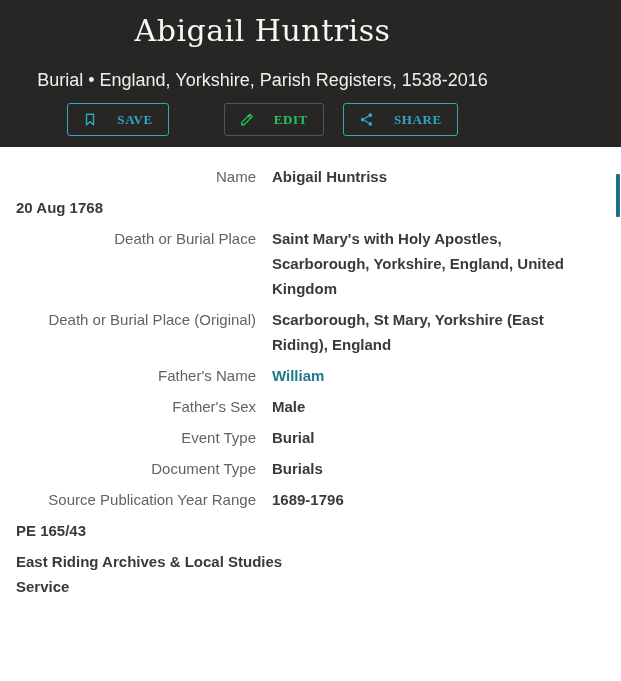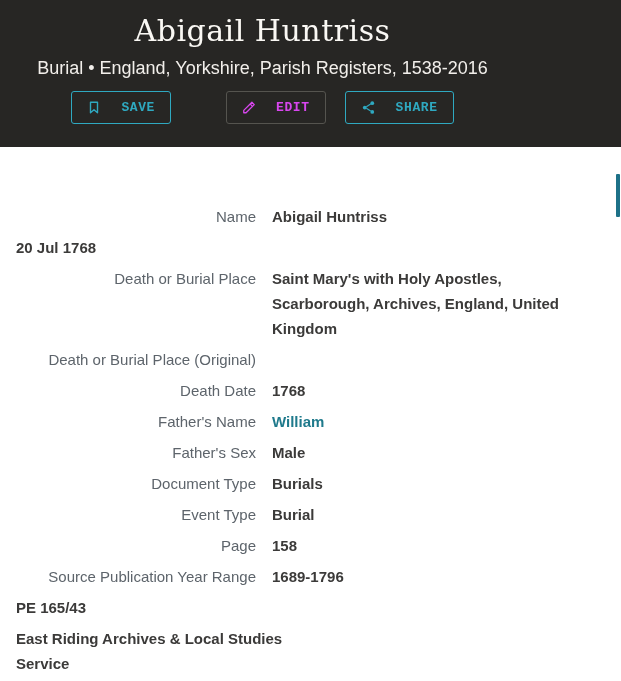--- a/index.html
+++ b/index.html
@@ -26,57 +26,56 @@
     font-weight: 500;
     font-size: 30px;
     line-height: 36px;
     color: #faf8f4;
     letter-spacing: 0.5px;
   }
   .record-subtitle {
     font-size: 18px;
     line-height: 22px;
     color: #f2efeb;
-    margin-top: 8px;
+    margin-top: 20px;
   }
   .button-row {
     margin-top: 12px;
     display: flex;
     justify-content: center;
     gap: 19px;
   }
   .hdr-btn {
     display: inline-flex;
     align-items: center;
     gap: 20px;
     background: transparent;
     border: 1px solid #2fa9c1;
     color: #2fa9c1;
     border-radius: 3px;
     padding: 8px 15px;
-    font-family: Liberation Mono, monospace;
+    font-family: Liberation Serif, serif;
     font-size: 13px;
     font-weight: 600;
     letter-spacing: 0.6px;
     cursor: pointer;
     line-height: 15px;
     justify-content: center;
   }
   .hdr-btn svg { display: block; }
   .hdr-btn.disabled {
     border-color: #55544f;
-    color: #d946ef;
+    color: #22c55e;
     cursor: default;
     margin-left: 36px;
   }
 
   
   .record-body {
     padding-top: 17px;
-    margin-top: 40px;
   }
   .field-row {
     display: flex;
     margin-bottom: 6px;
   }
   .field-label {
     width: 256px;
     flex: 0 0 256px;
     text-align: right;
     color: #5d646b;
@@ -154,54 +153,47 @@
     </div>
   </div>
 </div>
 
 <div class="record-body" id="rows">
     <div class="field-row">
       <div class="field-label">Name</div>
       <div class="field-value">Abigail Huntriss</div>
     </div>
     <div class="field-row">
-      <div class="field-value">20 Jul 1768</div>
+      <div class="field-value">20 Aug 1768</div>
     </div>
     <div class="field-row">
       <div class="field-label">Death or Burial Place</div>
-      <div class="field-value">Saint Mary's with Holy Apostles, Scarborough, Archives, England, United Kingdom</div>
+      <div class="field-value">Saint Mary's with Holy Apostles, Scarborough, Yorkshire, England, United Kingdom</div>
     </div>
     <div class="field-row">
       <div class="field-label">Death or Burial Place (Original)</div>
-    </div>
-    <div class="field-row">
-      <div class="field-label">Death Date</div>
-      <div class="field-value">1768</div>
+      <div class="field-value">Scarborough, St Mary, Yorkshire (East Riding), England</div>
     </div>
     <div class="field-row">
       <div class="field-label">Father's Name</div>
       <div class="field-value"><a class="value-link">William</a></div>
     </div>
     <div class="field-row">
       <div class="field-label">Father's Sex</div>
       <div class="field-value">Male</div>
     </div>
     <div class="field-row">
+      <div class="field-label">Event Type</div>
+      <div class="field-value">Burial</div>
+    </div>
+    <div class="field-row">
       <div class="field-label">Document Type</div>
       <div class="field-value">Burials</div>
     </div>
     <div class="field-row">
-      <div class="field-label">Event Type</div>
-      <div class="field-value">Burial</div>
-    </div>
-    <div class="field-row">
-      <div class="field-label">Page</div>
-      <div class="field-value">158</div>
-    </div>
-    <div class="field-row">
       <div class="field-label">Source Publication Year Range</div>
       <div class="field-value">1689-1796</div>
     </div>
     <div class="field-row">
       <div class="field-value">PE 165/43</div>
     </div>
     <div class="field-row">
       <div class="field-value">East Riding Archives &amp; Local Studies Service</div>
     </div>
   </div>

